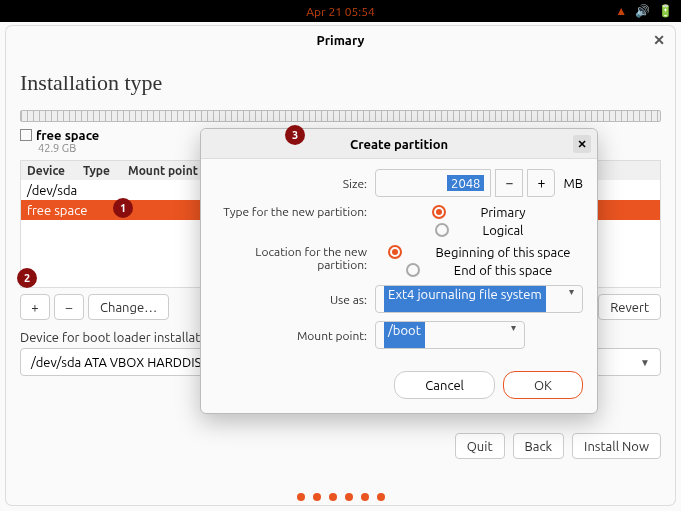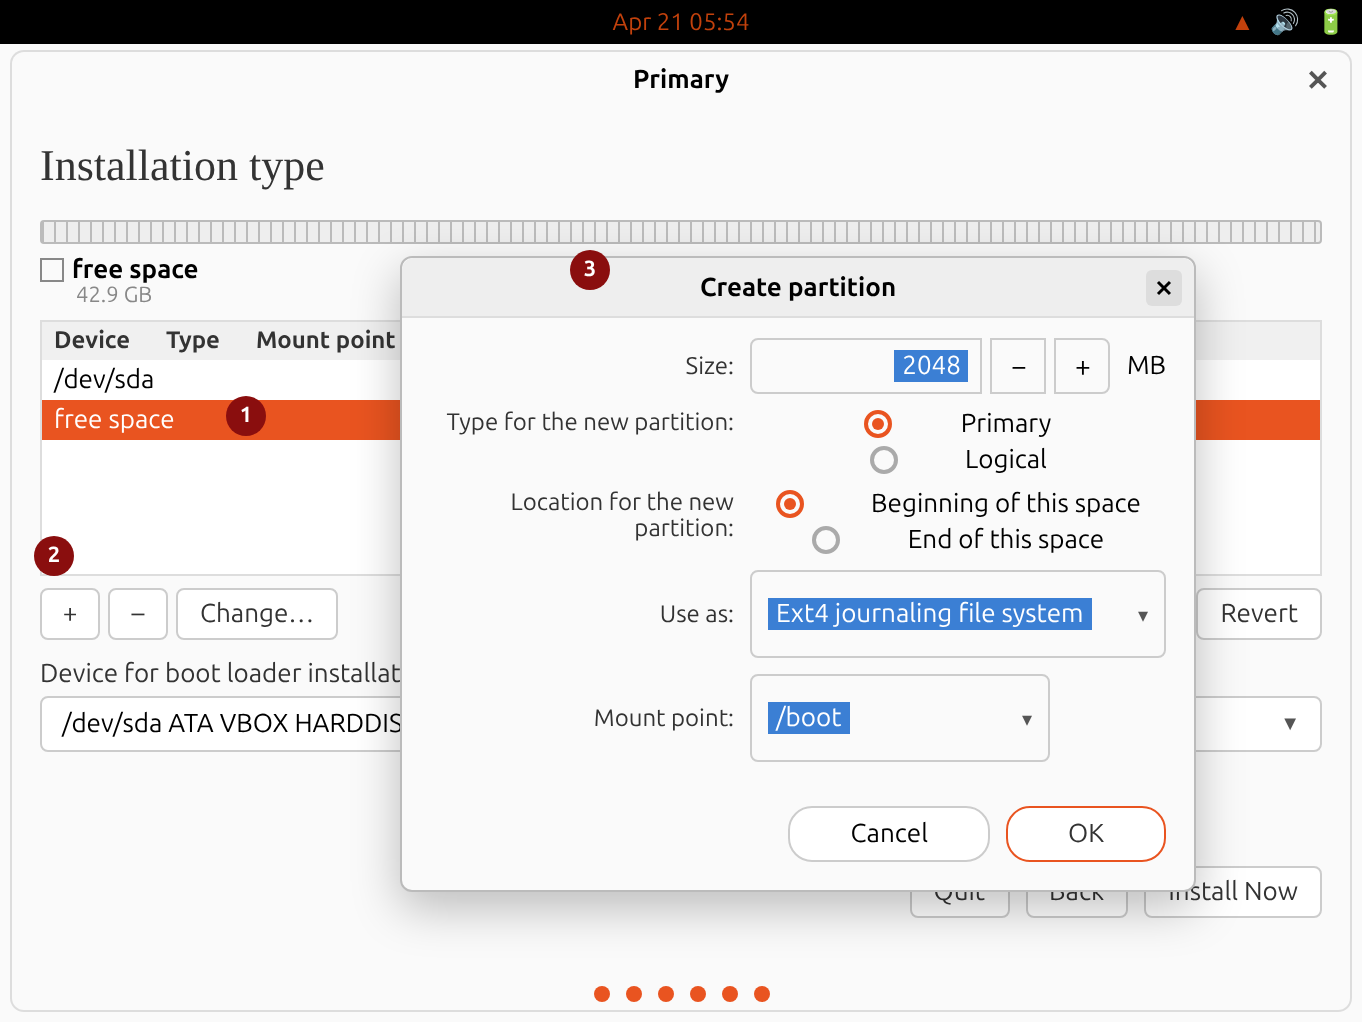--- a/index.html
+++ b/index.html
@@ -43,21 +43,21 @@
   .frow .lab { width:160px; text-align:right; padding-right:8px; font-size:12px; color:#333; }
   .frow .ctl { flex:1; display:flex; align-items:center; gap:4px; }
   .numfield { flex:1; border:1px solid #ccc; border-radius:4px 0 0 4px; height:28px; display:flex; align-items:center; justify-content:flex-end; padding:0 6px; }
   .numfield span { background:#3b7fd4; color:#fff; padding:1px 4px; }
   .step { width:28px; height:28px; border:1px solid #ccc; display:flex; align-items:center; justify-content:center; font-size:14px; }
   .step.p { border-radius:0 4px 4px 0; }
   .unit { margin-left:4px; }
   .radio { width:14px; height:14px; border:2px solid #aaa; border-radius:50%; display:inline-flex; align-items:center; justify-content:center; margin-right:4px; }
   .radio.on { border-color:#e95420; }
   .radio.on::after { content:""; width:6px; height:6px; background:#e95420; border-radius:50%; }
-  .combo { flex:1; border:1px solid #ccc; border-radius:4px; height:44px; display:flex; align-items:center; justify-content:space-between; padding:0 8px; }
+  .combo { flex:1; border:1px solid #ccc; border-radius:4px; height:28px; display:flex; justify-content:space-between; padding:0 8px; }
   .combo .sel { background:#3b7fd4; color:#fff; padding:1px 4px; }
   .mfoot { display:flex; justify-content:flex-end; gap:8px; padding:0 14px 14px; }
   .mbtn { border:1px solid #ccc; background:#fff; border-radius:12px; padding:6px 30px; }
   .mbtn.ok { border-color:#e95420; color:#333; }
   .vcol { display:flex; flex-direction:column; gap:6px; }
   .rlabel { display:flex; align-items:center;gap:30px; }
 </style>
 </head>
 <body>
 

